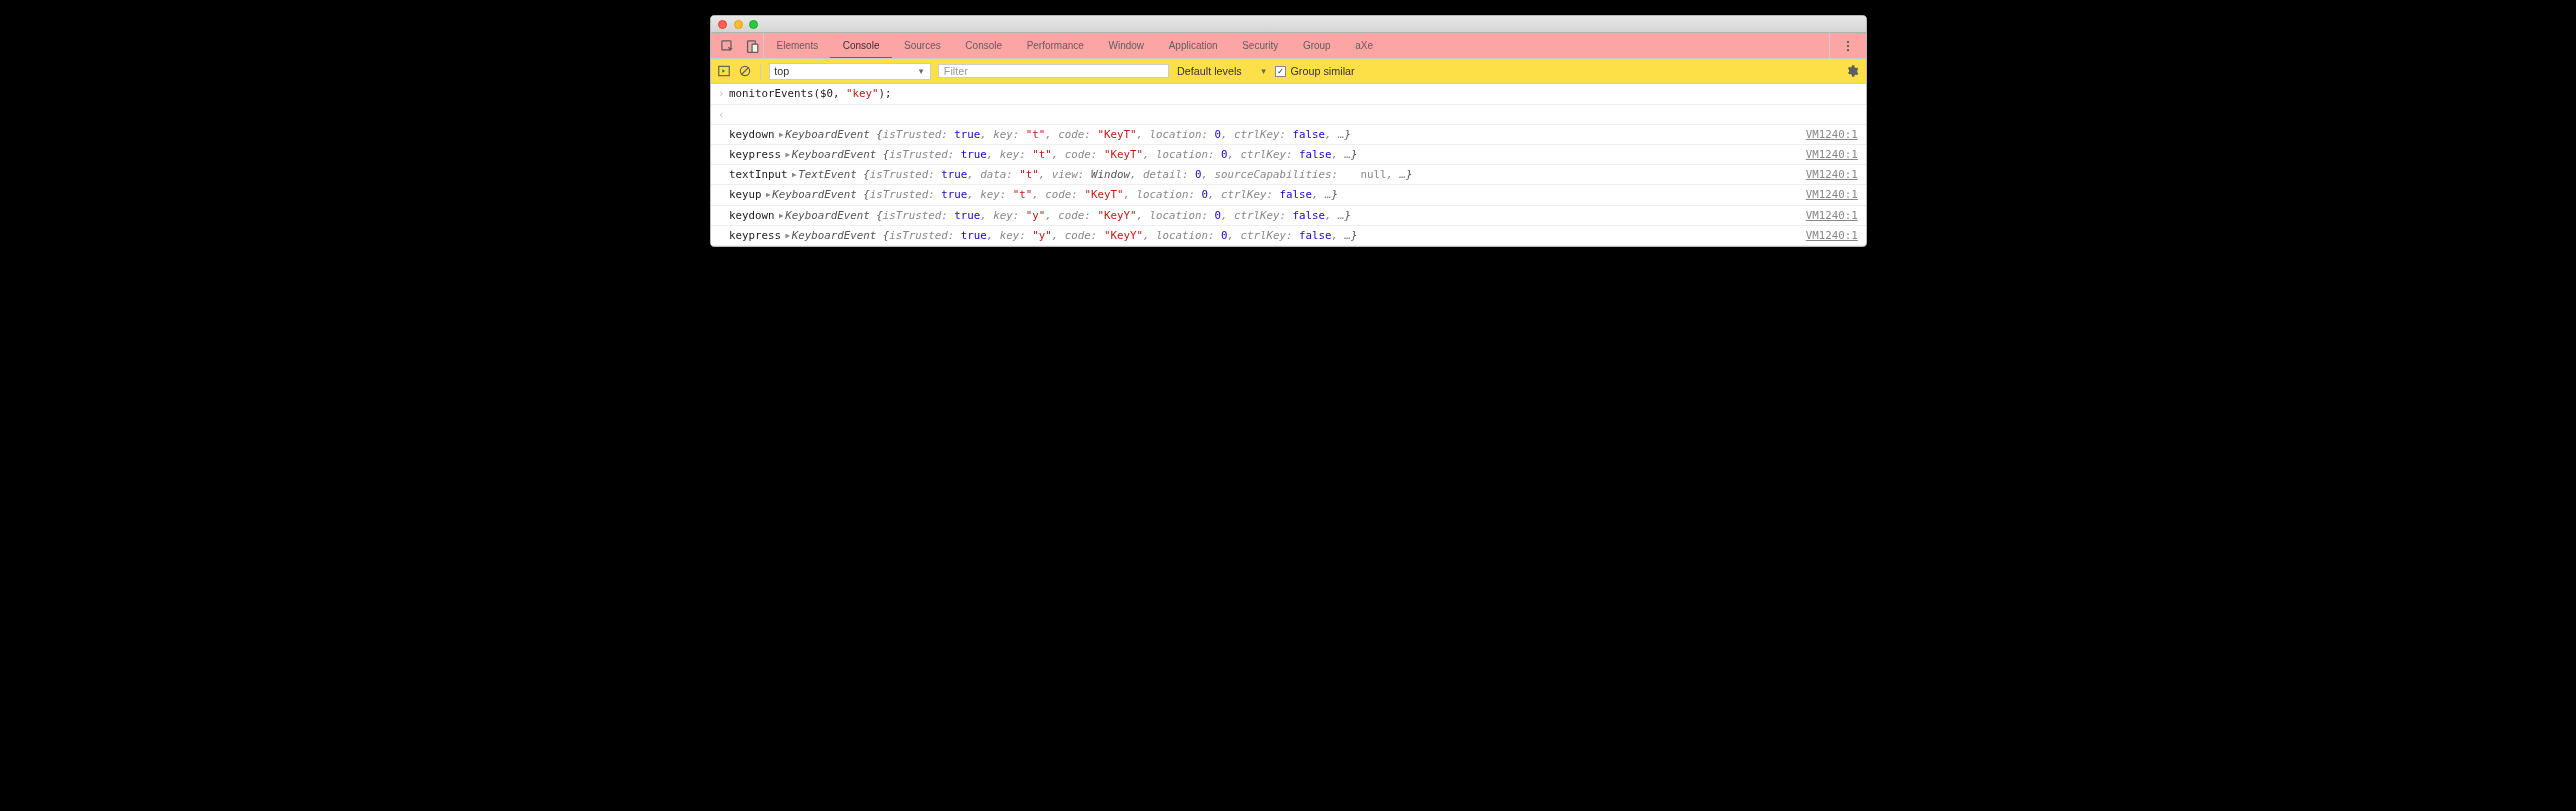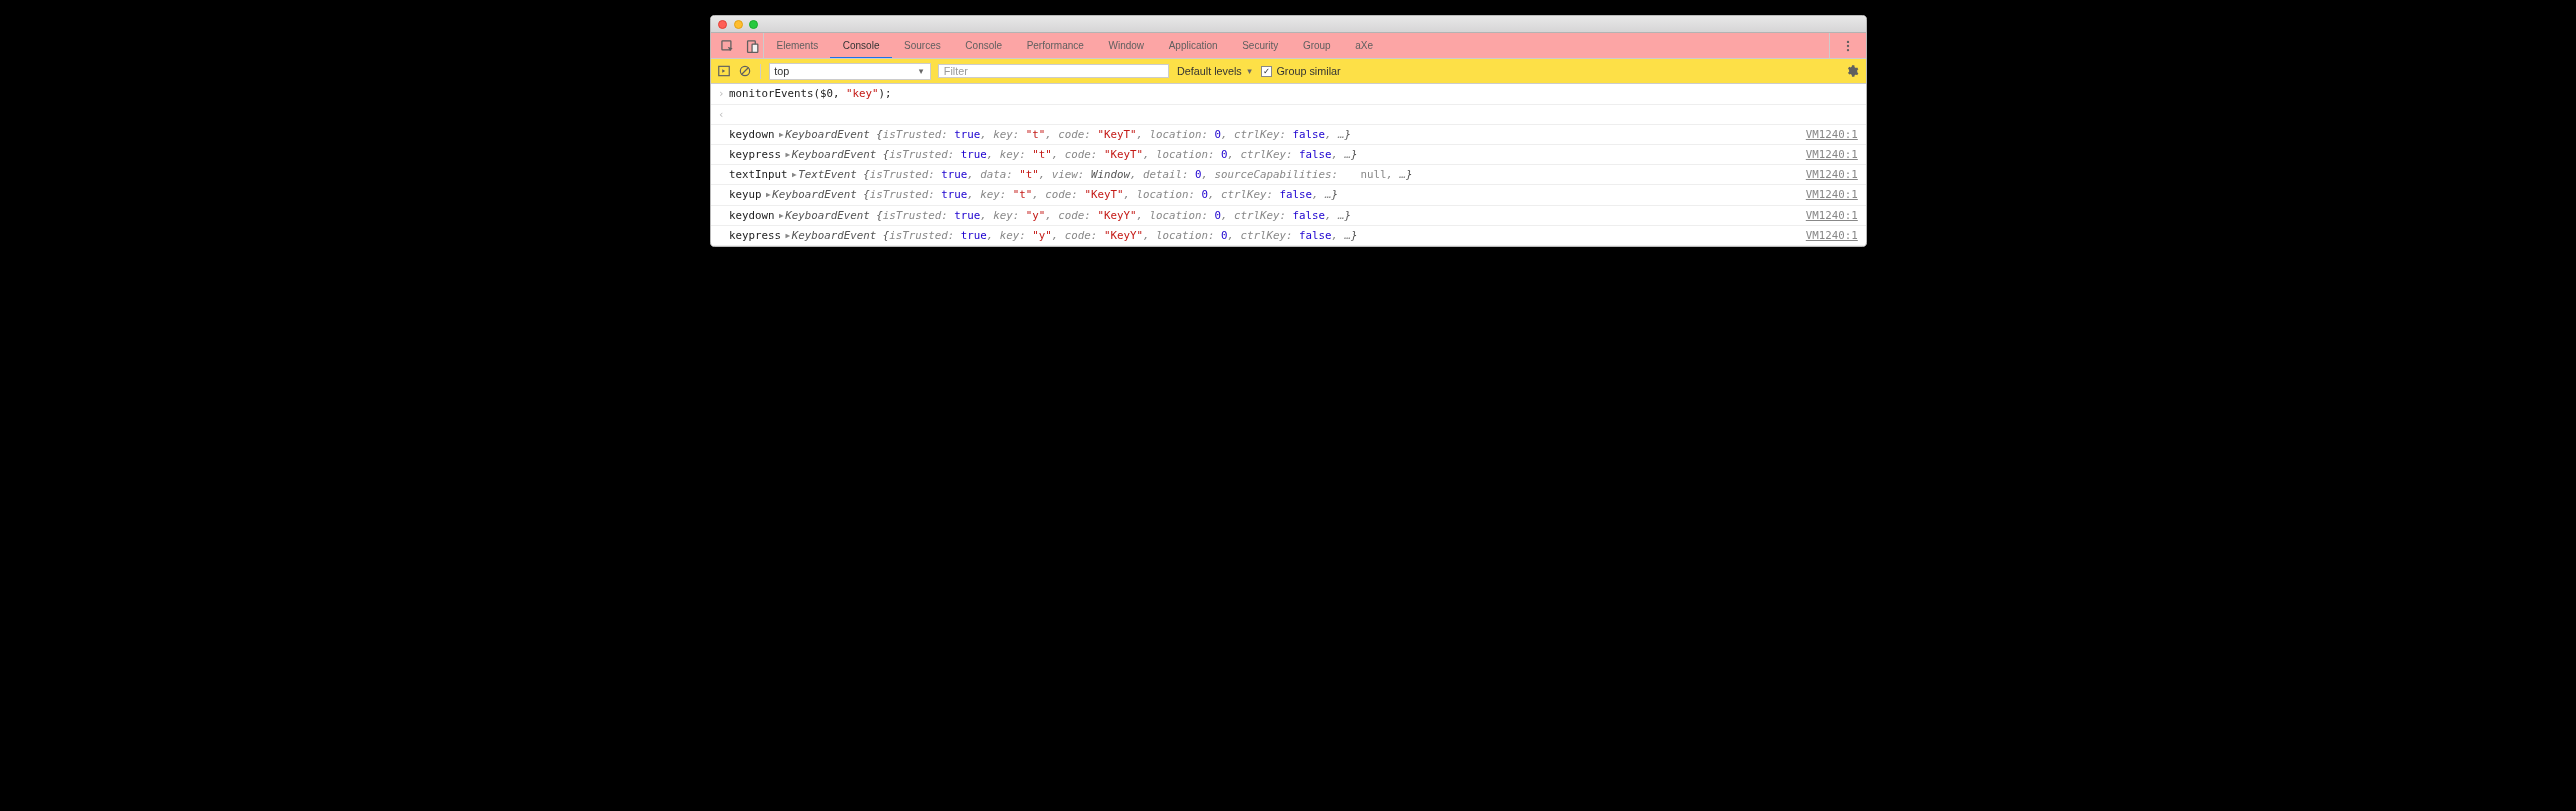--- a/index.html
+++ b/index.html
@@ -101,21 +101,21 @@
     width: 162px; height:17px;
     border:0.8px solid #ccc; background:#fff;
     padding: 0 4.6px; font-size: 10.8px; color:#333;
   }
   .filter-input {
     border:0.8px solid #ccc; background:#fff;
     height:14px; width: 231px;
     padding: 0 4.6px; font-size:10.8px; color:#888;
     display:flex; align-items:center;
   }
-  .levels { display:flex; align-items:center; gap:4px; color:#333;}
+  .levels { display:flex; align-items:center; gap:18px; color:#333;}
   .chk { width:10.8px; height:10.8px; border:0.8px solid #888; background:#fff; display:inline-flex; align-items:center; justify-content:center; font-size:8.5px; color:#333;}
   .toolbar .flex { flex:1; }
 
   .console-body {
     font-family: Menlo, Consolas, monospace;
     font-size: 10.8px;
   }
   .row {
     display:flex; align-items:center;
     padding: 3.1px 7.7px 3.1px 3.1px;

